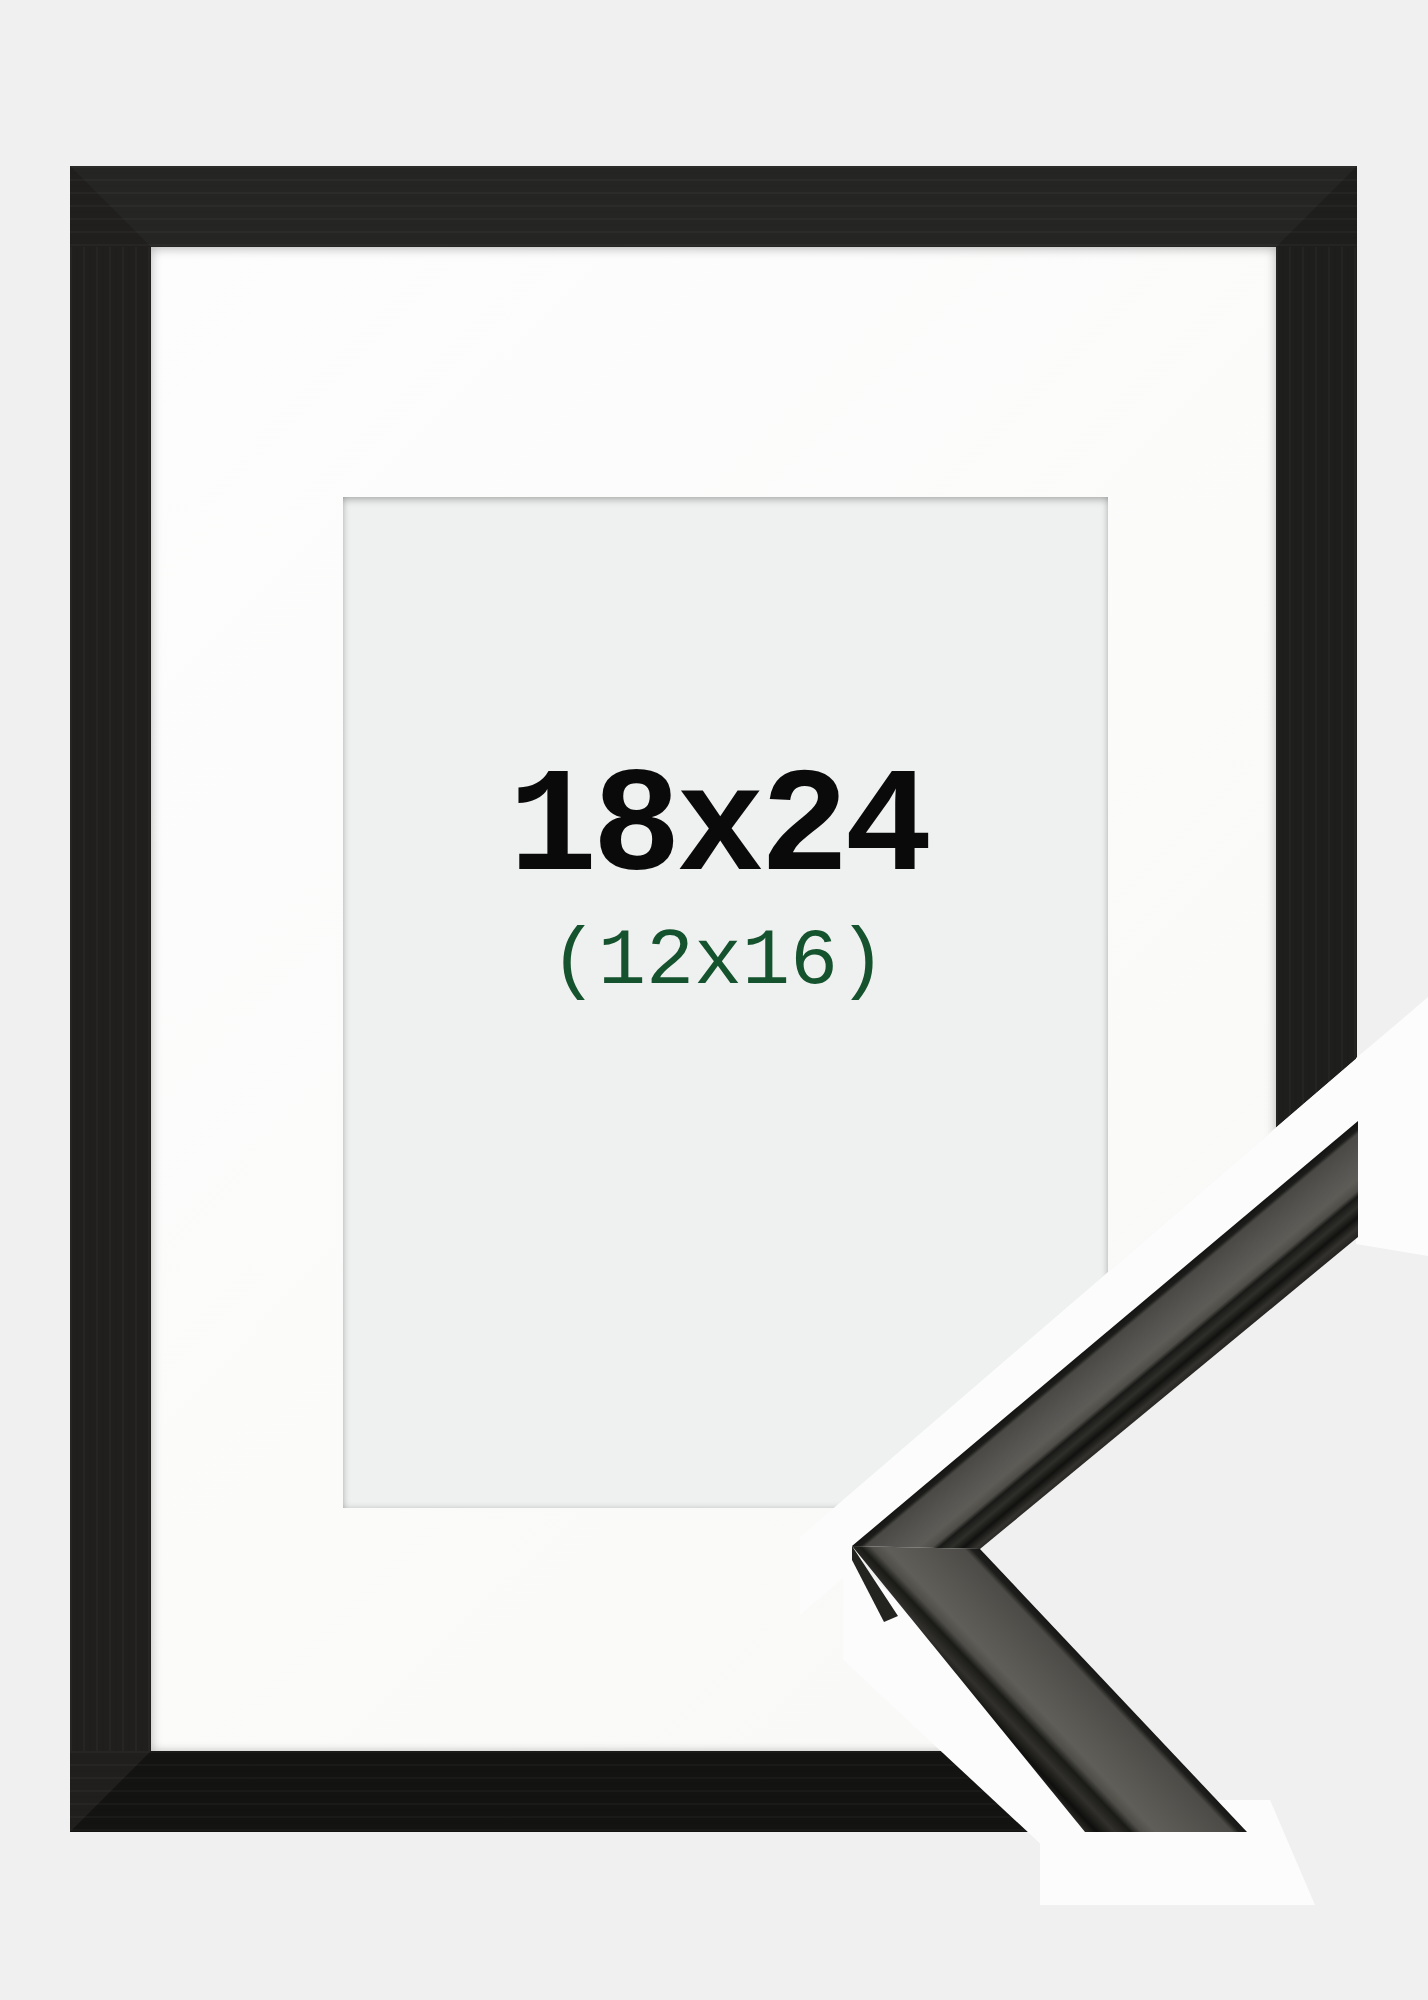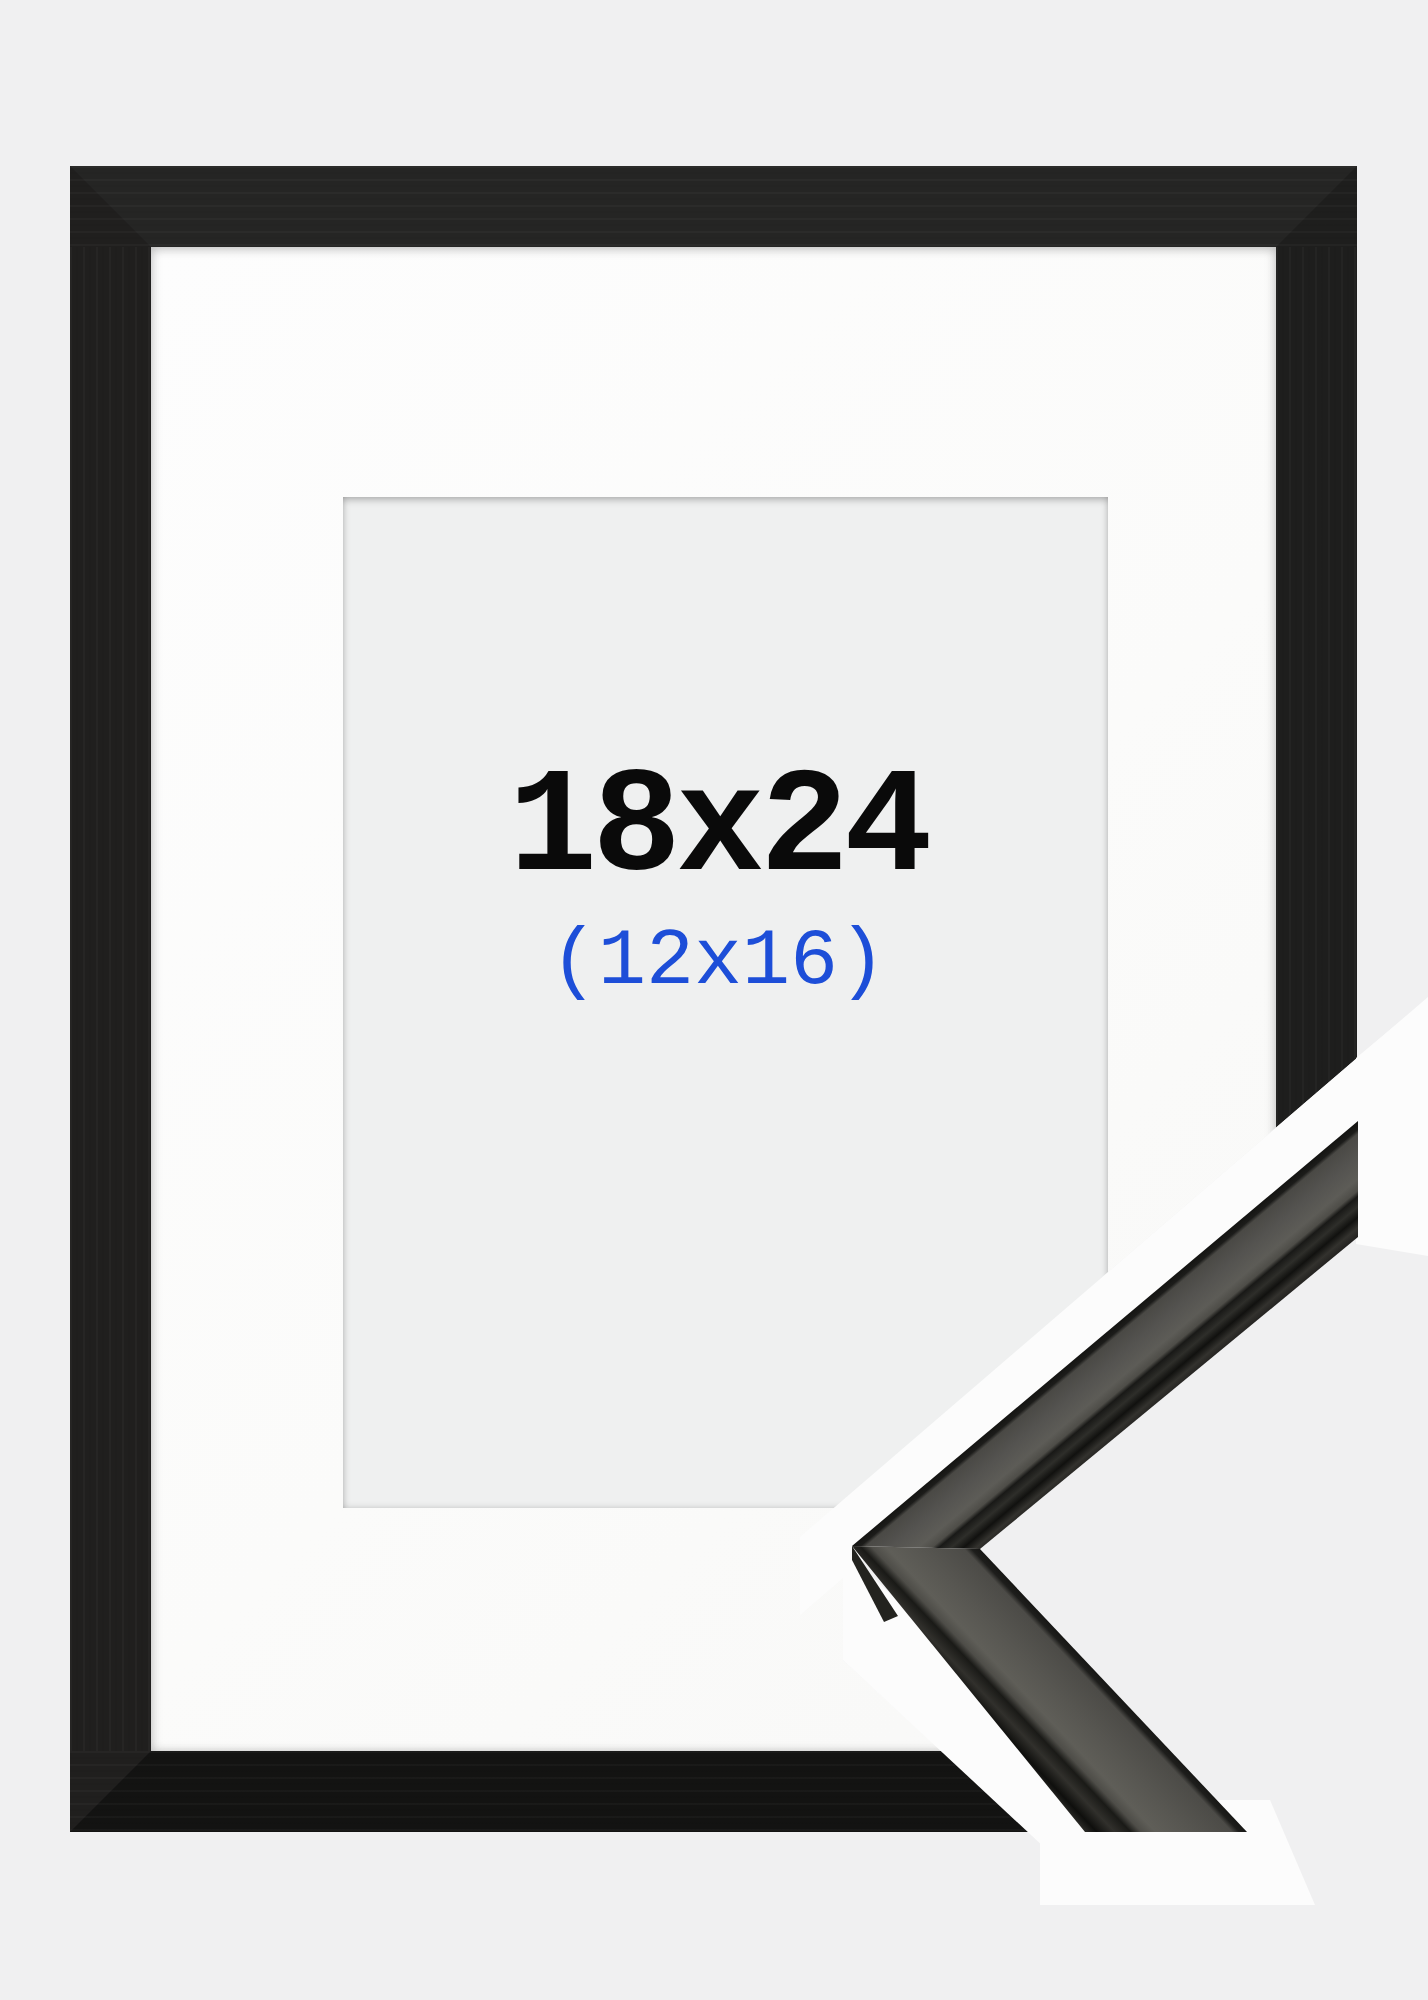--- a/index.html
+++ b/index.html
@@ -41,21 +41,21 @@
                inset -5px 0 7px -4px rgba(0,0,0,.13),
                inset 0 -5px 7px -4px rgba(0,0,0,.10);
   }
   .size-label{
     position:absolute;left:718px;top:830px;transform:translate(-50%,-50%);
     font-size:148px;font-weight:700;letter-spacing:-5px;color:#0a0a0a;
     white-space:nowrap;line-height:1;
   }
   .inner-size-label{
     position:absolute;left:718px;top:962px;transform:translate(-50%,-50%);
-    font-size:80px;font-weight:400;letter-spacing:0px;color:#1d4ed8;
+    font-size:80px;font-weight:400;letter-spacing:0px;color:#14532d;
     white-space:nowrap;line-height:1;
   }
   .sample-overlay{position:absolute;left:0;top:0;width:1428px;height:2000px;}
 </style>
 </head>
 <body>
 
 <div class="stage">
 
   <div class="frame"></div>

